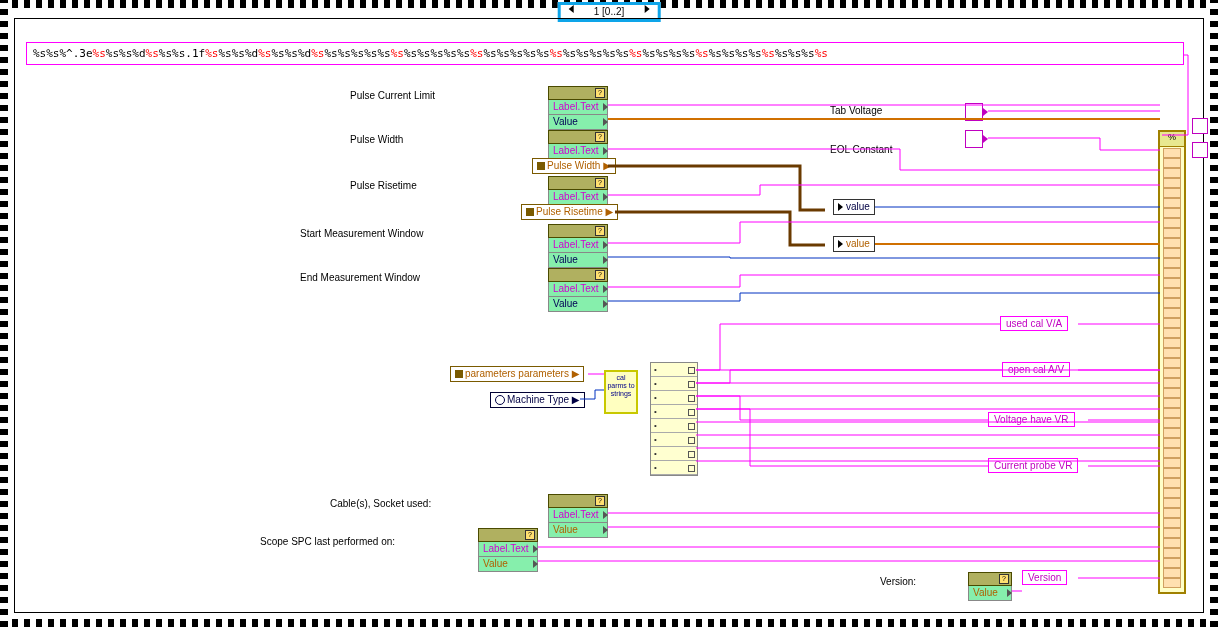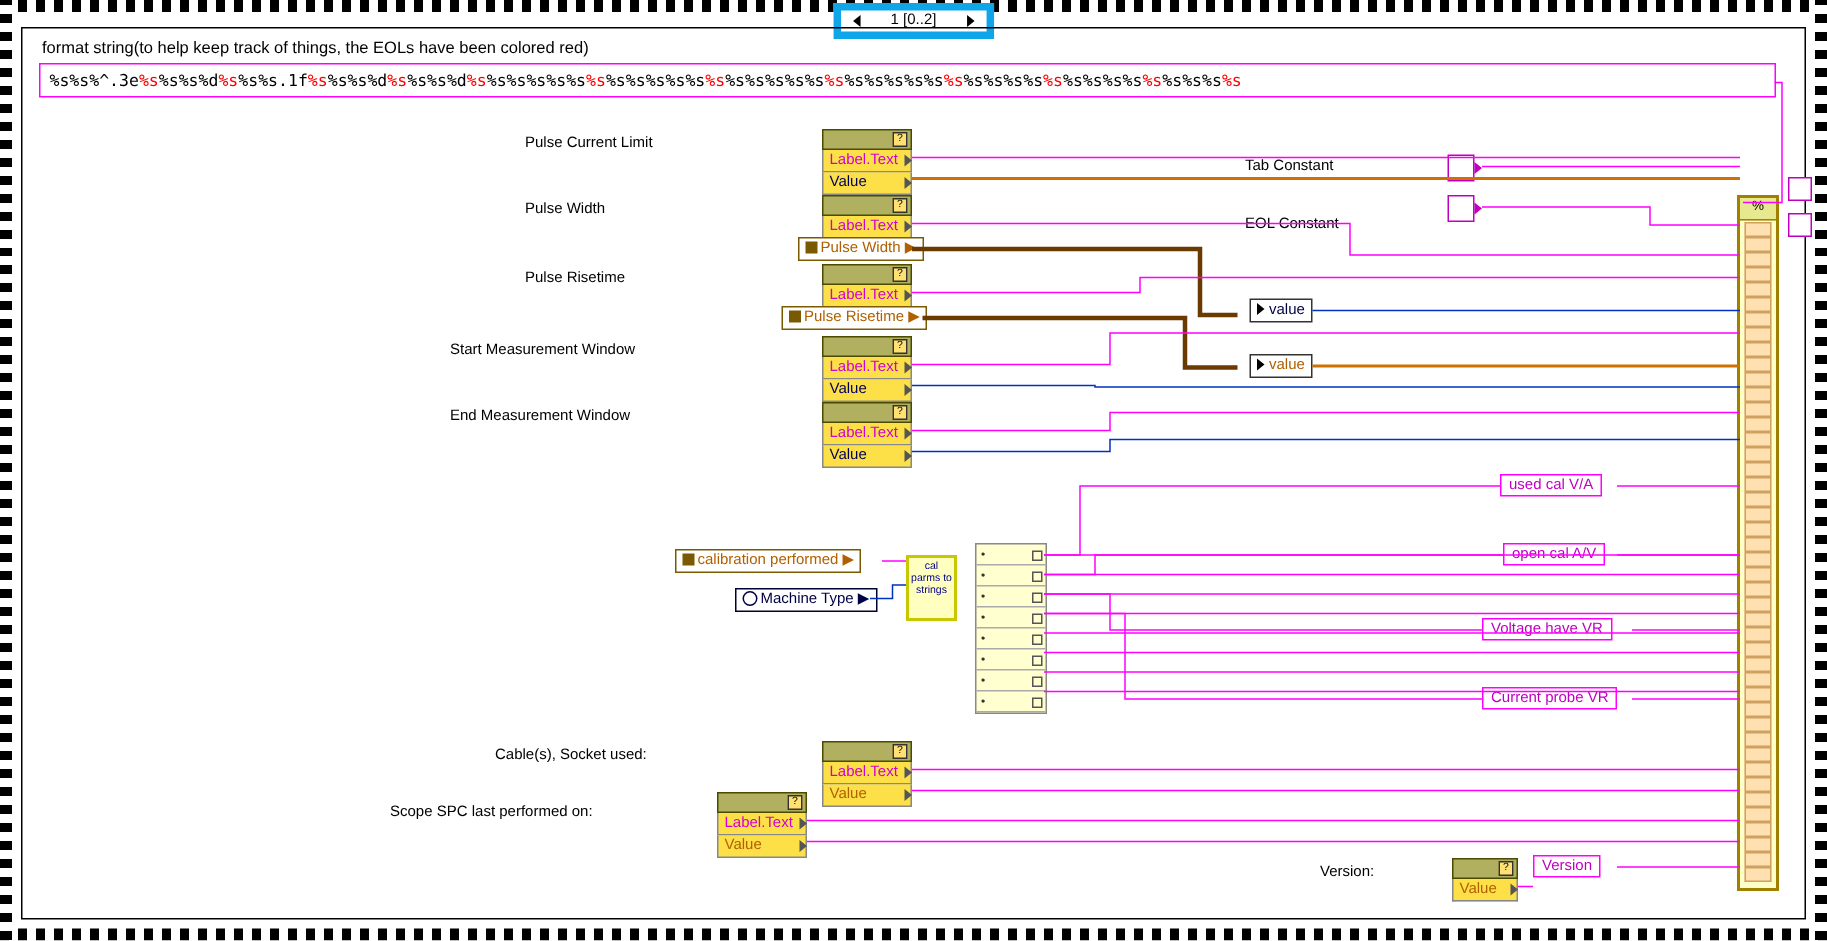--- a/index.html
+++ b/index.html
@@ -2,35 +2,35 @@
 <html><head>
 <meta charset="utf-8">
 <style>
   html,body{margin:0;padding:0;background:#fff;font-family:Verdana,Arial,sans-serif;font-size:11px;color:#000}
   .page{position:relative;width:1218px;height:627px;overflow:hidden}
   
   .film{position:absolute;background:repeating-linear-gradient(90deg,#000 0 6px,#fff 6px 12px)}
   .film.h{height:8px;left:0;right:0}
   .film.v{width:8px;top:0;bottom:0;background:repeating-linear-gradient(0deg,#000 0 6px,#fff 6px 12px)}
   .filmtop{top:0}.filmbot{bottom:0}.filmleft{left:0}.filmright{right:0}
-  .case{position:absolute;top:2px;left:50%;transform:translateX(-50%);background:#fff;border:5px solid #0ea5e9;padding:0 8px;height:14px;line-height:14px;font-size:10px;display:flex;align-items:center;gap:20px}
+  .case{position:absolute;top:2px;left:50%;transform:translateX(-50%);background:#fff;border:3px solid #0ea5e9;padding:0 8px;height:14px;line-height:14px;font-size:10px;display:flex;align-items:flex-start;gap:20px}
   .tri{display:inline-block;width:0;height:0;border-top:4px solid transparent;border-bottom:4px solid transparent}
   .tri.l{border-right:5px solid #000}.tri.r{border-left:5px solid #000}
   .inner{position:absolute;top:18px;left:14px;right:14px;bottom:14px;border:1px solid #000}
   
   .fmtlabel{position:absolute;top:26px;left:28px;font-size:11px}
   .fmtbox{position:absolute;top:42px;left:26px;right:34px;border:1px solid #f0f;background:#fff;padding:4px 6px;white-space:nowrap;overflow:hidden;font-family:Consolas,monospace;font-size:11px}
   .fmtbox span.r{color:#f00}
   
   .cap{position:absolute;text-align:left;font-size:10px}
   
   .prop{position:absolute;display:inline-block}
   .prop .hdr{height:12px;border:1px solid #4a4a00;background:#b0b060;position:relative}
   .prop .hdr .ic{position:absolute;right:2px;top:1px;width:8px;height:8px;border:1px solid #333;background:#ffe070;font-size:7px;line-height:8px;text-align:center}
-  .prop .row{border:1px solid #888;border-top:none;background:#fde047;height:14px;line-height:14px;padding:0 4px;font-size:10px;position:relative}
+  .prop .row{border:1px solid #888;border-top:none;background:#86efac;height:14px;line-height:14px;padding:0 4px;font-size:10px;position:relative}
   .prop .row.lt{color:#d000d0}
   .prop .row.va{color:#005}
   .prop .row.vr{color:#b06000}
   .prop .row .pin{position:absolute;right:-1px;top:3px;width:0;height:0;border-top:4px solid transparent;border-bottom:4px solid transparent;border-left:5px solid #555}
   .localvar{position:absolute;border:1px solid #7a5a00;background:#fff;padding:0 4px;height:14px;line-height:14px;font-size:10px;color:#b06000}
   .localvar .house{display:inline-block;width:8px;height:8px;background:#7a5a00;margin-right:2px;vertical-align:middle}
   
   .valnode{position:absolute;border:1px solid #333;background:#fff;padding:0 4px;height:14px;line-height:14px;font-size:10px}
   .valnode.blue{color:#004}.valnode.org{color:#b06000}
   .valnode .tri2{display:inline-block;width:0;height:0;border-top:4px solid transparent;border-bottom:4px solid transparent;border-left:5px solid #000;margin-right:3px;vertical-align:middle}
@@ -66,21 +66,20 @@
   <div class="film v filmright"></div>
 
   <div class="case">
     <span class="tri l"></span>
     <span>1 [0..2]</span>
     <span class="tri r"></span>
   </div>
 
   <div class="inner"></div>
 
-  <div class="fmtlabel">format string(to help keep track of things, the EOLs have been colored red)</div>
   <div class="fmtbox" id="fmtbox"><span>%s%s%^.3e</span><span class="r">%s</span><span>%s%s%d</span><span class="r">%s</span><span>%s%s.1f</span><span class="r">%s</span><span>%s%s%d</span><span class="r">%s</span><span>%s%s%d</span><span class="r">%s</span><span>%s%s%s%s%s</span><span class="r">%s</span><span>%s%s%s%s%s</span><span class="r">%s</span><span>%s%s%s%s%s</span><span class="r">%s</span><span>%s%s%s%s%s</span><span class="r">%s</span><span>%s%s%s%s</span><span class="r">%s</span><span>%s%s%s%s</span><span class="r">%s</span><span>%s%s%s</span><span class="r">%s</span></div>
 
   <div class="cap" style="top:90px;left:350px;width:190px">Pulse Current Limit</div>
   <div class="prop" style="top:86px;left:548px;width:60px">
     <div class="hdr">
         <span class="ic">?</span>
       </div>
     <div class="row lt"><span>Label.Text</span><span class="pin"></span></div>
     <div class="row va"><span>Value</span><span class="pin"></span></div>
   </div>
@@ -117,26 +116,26 @@
     <div class="hdr">
         <span class="ic">?</span>
       </div>
     <div class="row lt"><span>Label.Text</span><span class="pin"></span></div>
     <div class="row va"><span>Value</span><span class="pin"></span></div>
   </div>
 
   <div class="valnode blue" style="top:199px;left:833px"><span class="tri2"></span><span>value</span></div>
   <div class="valnode org" style="top:236px;left:833px"><span class="tri2"></span><span>value</span></div>
 
-  <div class="cap" style="top:105px;left:830px;width:128px">Tab Constant</div>
+  <div class="cap" style="top:105px;left:830px;width:128px">Tab Voltage</div>
   <div class="const" style="top:103px;left:965px"></div>
   <div class="cap" style="top:144px;left:830px;width:128px">EOL Constant</div>
   <div class="const" style="top:130px;left:965px"></div>
 
-  <div class="localvar" style="top:366px;left:450px"><span class="house"></span><span>calibration performed</span> ▶</div>
+  <div class="localvar" style="top:366px;left:450px"><span class="house"></span><span>parameters parameters</span> ▶</div>
   <div class="localvar" style="top:392px;left:490px;color:#004;border-color:#003"><span style="display:inline-block;width:8px;height:8px;border:1px solid #004;border-radius:50%;margin-right:2px;vertical-align:middle"></span><span>Machine Type</span> ▶</div>
   <div class="subvi" style="top:370px;left:604px">cal parms to strings</div>
   <div class="unbundle" id="unbundle" style="top:362px;left:650px">
       <div class="u">•</div>
       <div class="u">•</div>
       <div class="u">•</div>
       <div class="u">•</div>
       <div class="u">•</div>
       <div class="u">•</div>
       <div class="u">•</div>

